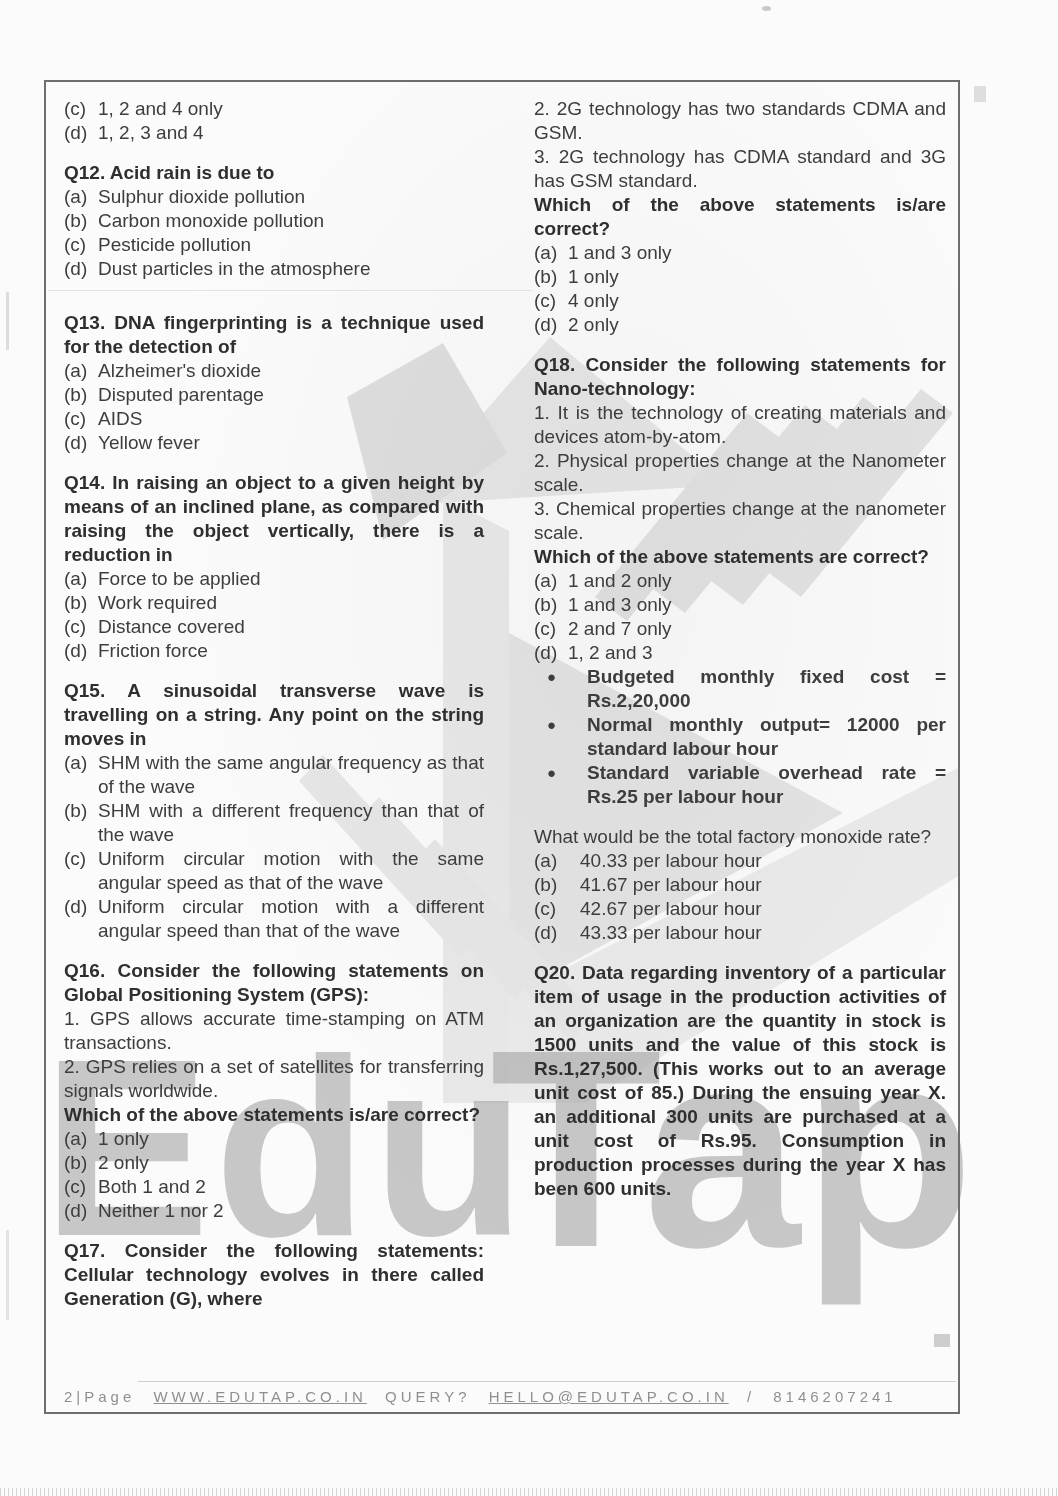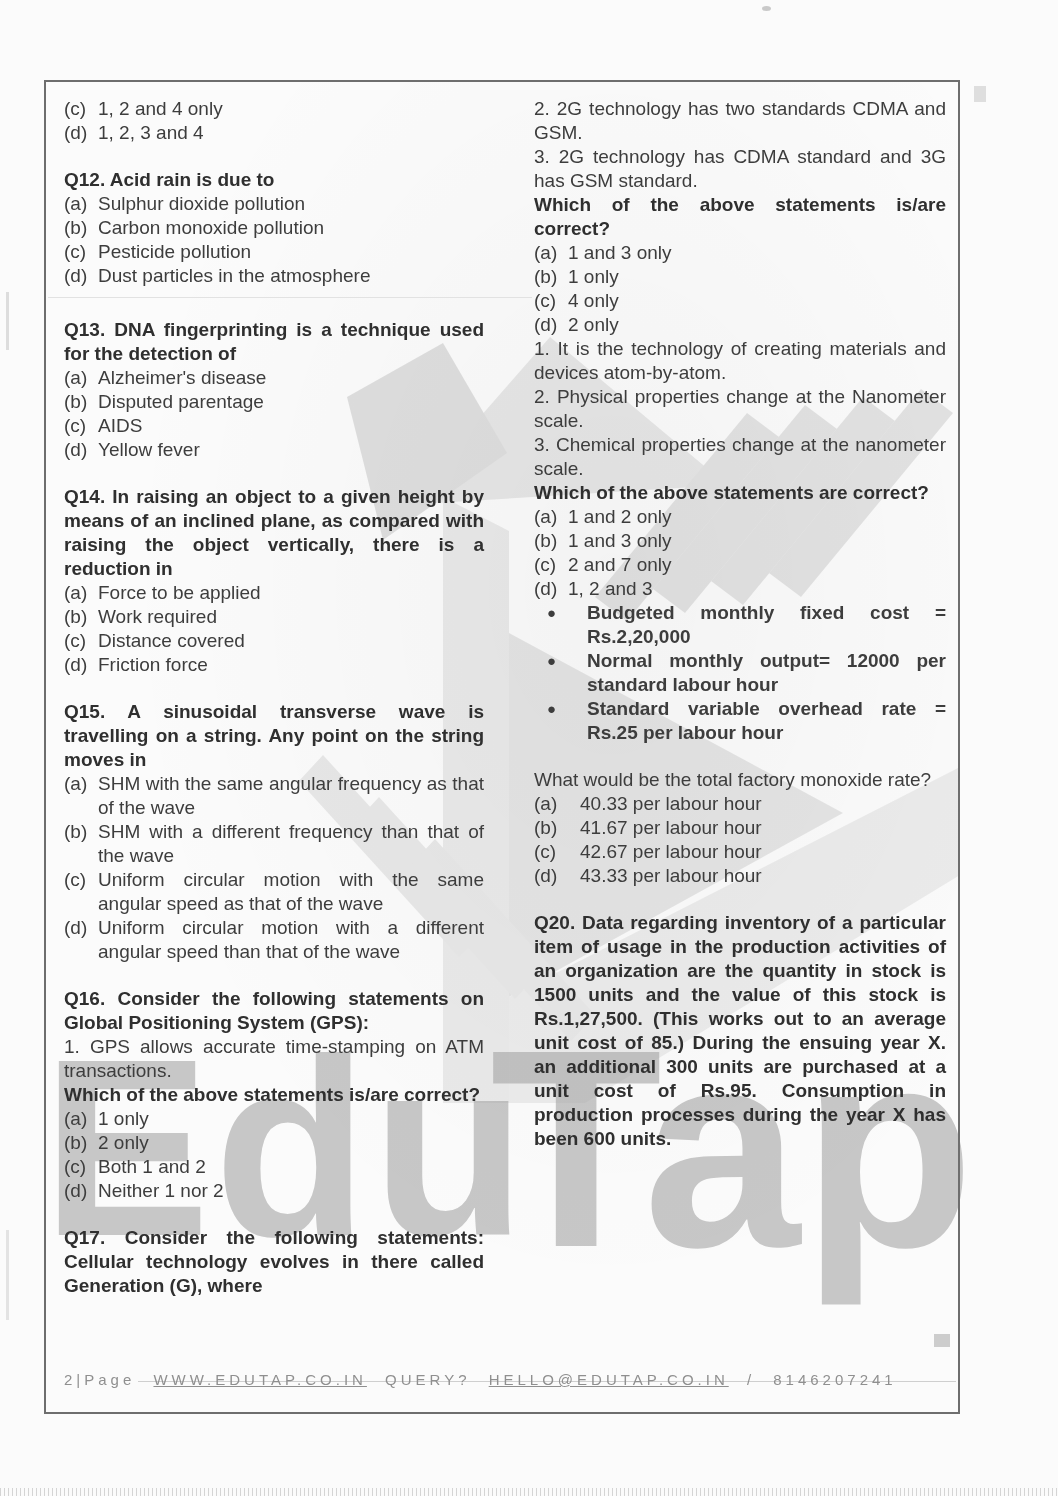--- a/index.html
+++ b/index.html
@@ -45,40 +45,40 @@
     z-index:1;
     background:radial-gradient(ellipse at 62% 38%, rgba(0,0,0,0.03), transparent 62%);
   }
 
   .col{position:absolute;top:15px;font-size:19px;line-height:24px;color:#3d3d3d;}
   .col-left{left:18px;width:420px;}
   .col-right{left:488px;width:412px;}
 
   .p{margin:0;text-align:justify;}
   .heading{font-weight:bold;color:#2f2f2f;}
-  .gap{margin-top:23px;}
+  .gap{margin-top:16px;}
 
   .divider{
     height:1px;background:#e2e2e2;border:0;
     width:484px;margin:9px 0 20px -16px;
   }
 
   .option{display:flex;}
   .option .lbl{flex:0 0 34px;}
   .options.wide .option .lbl{flex:0 0 46px;}
   .option .txt{flex:1;text-align:justify;}
 
   .bullet{display:flex;padding-left:13px;}
   .bullet .dot{flex:0 0 40px;font-size:15px;}
   .bullet .txt{flex:1;text-align:justify;font-weight:bold;}
 
   
   .footer-sep{position:absolute;left:92px;right:2px;bottom:30px;height:1px;background:#cfcfcf;}
   .page-footer{
-    position:absolute;left:18px;bottom:24px;
+    position:absolute;left:18px;bottom:7px;
     font-size:15px;letter-spacing:4px;color:#8f8f8f;
     white-space:nowrap;
   }
   .page-footer .u{text-decoration:underline;}
   .page-footer span{margin-right:10px;}
 </style>
 </head>
 <body>
 
 <div class="wm-layer">
@@ -137,21 +137,21 @@
         <div class="option">
           <span class="lbl">(d)</span>
           <span class="txt">Dust particles in the atmosphere</span>
         </div>
       </div>
       <div class="divider"></div>
       <div class="p heading">Q13. DNA fingerprinting is a technique used for the detection of</div>
       <div class="options">
         <div class="option">
           <span class="lbl">(a)</span>
-          <span class="txt">Alzheimer's disease</span>
+          <span class="txt">Alzheimer's dioxide</span>
         </div>
         <div class="option">
           <span class="lbl">(b)</span>
           <span class="txt">Disputed parentage</span>
         </div>
         <div class="option">
           <span class="lbl">(c)</span>
           <span class="txt">AIDS</span>
         </div>
         <div class="option">
@@ -192,20 +192,21 @@
           <span class="lbl">(c)</span>
           <span class="txt">Uniform circular motion with the same angular speed as that of the wave</span>
         </div>
         <div class="option">
           <span class="lbl">(d)</span>
           <span class="txt">Uniform circular motion with a different angular speed than that of the wave</span>
         </div>
       </div>
       <div class="p heading gap">Q16. Consider the following statements on Global Positioning System (GPS):</div>
       <div class="p para">1. GPS allows accurate time-stamping on ATM transactions.</div>
+      <div class="p para">2. GPS relies on a set of satellites for transferring signals worldwide.</div>
       <div class="p heading">Which of the above statements is/are correct?</div>
       <div class="options">
         <div class="option">
           <span class="lbl">(a)</span>
           <span class="txt">1 only</span>
         </div>
         <div class="option">
           <span class="lbl">(b)</span>
           <span class="txt">2 only</span>
         </div>
@@ -235,20 +236,21 @@
         </div>
         <div class="option">
           <span class="lbl">(c)</span>
           <span class="txt">4 only</span>
         </div>
         <div class="option">
           <span class="lbl">(d)</span>
           <span class="txt">2 only</span>
         </div>
       </div>
+      <div class="p heading gap">Q18. Consider the following statements for Nano-technology:</div>
       <div class="p para">1. It is the technology of creating materials and devices atom-by-atom.</div>
       <div class="p para">2. Physical properties change at the Nanometer scale.</div>
       <div class="p para">3. Chemical properties change at the nanometer scale.</div>
       <div class="p heading">Which of the above statements are correct?</div>
       <div class="options">
         <div class="option">
           <span class="lbl">(a)</span>
           <span class="txt">1 and 2 only</span>
         </div>
         <div class="option">

